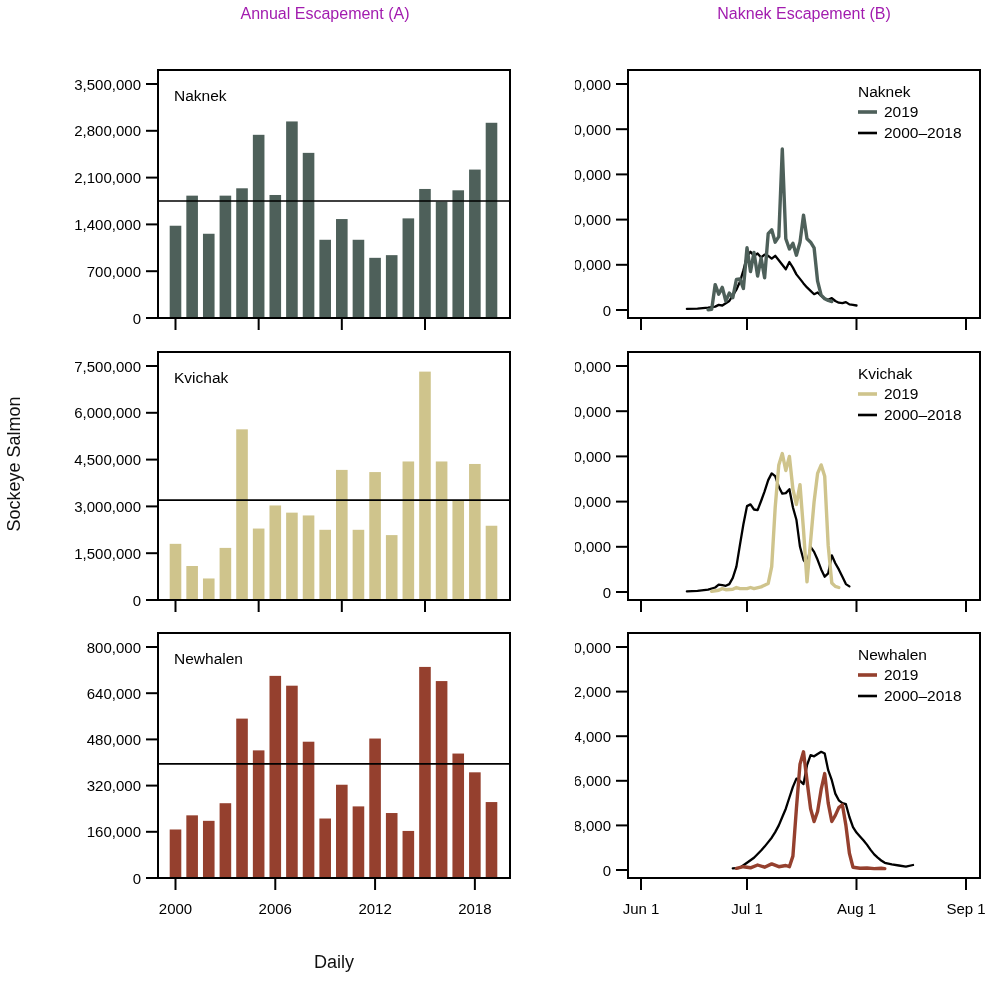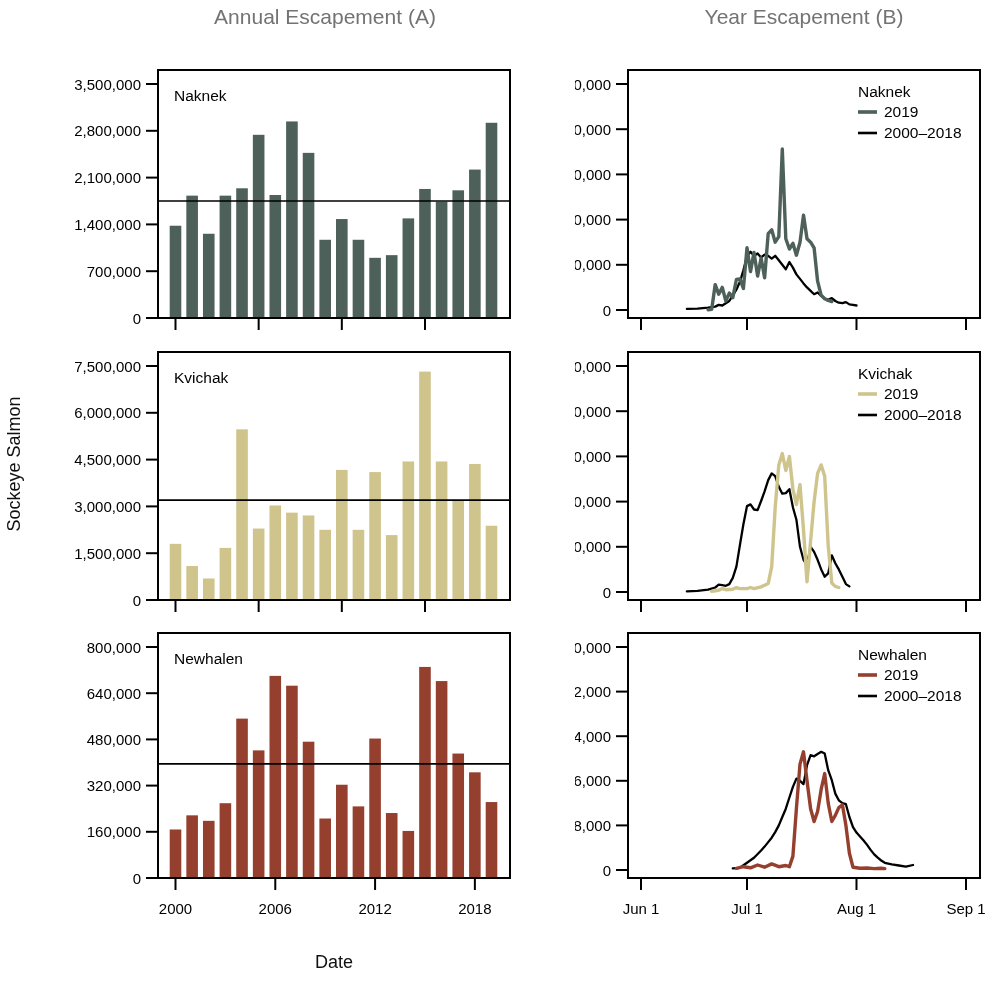--- a/index.html
+++ b/index.html
@@ -1,30 +1,30 @@
 <!DOCTYPE html>
 <html><head>
 <meta charset="utf-8">
 <style>
   html,body{margin:0;padding:0;background:#ffffff;}
   .fig{position:relative;width:1000px;height:993px;background:#ffffff;
        font-family:"Liberation Sans",sans-serif;color:#000;overflow:hidden;}
-  .col-title{position:absolute;font-size:21px;text-align:center;color:#737373;}
+  .col-title{position:absolute;font-size:16px;text-align:center;color:#a21caf;}
   .x-axis-title{position:absolute;font-size:18px;text-align:center;color:#111;}
   .y-axis-title{position:absolute;left:-64px;top:452px;width:160px;height:24px;
        font-size:18px;text-align:center;transform:rotate(-90deg);color:#111;}
   svg.panel{position:absolute;}
   svg text{font-family:"Liberation Sans",sans-serif;fill:#000;}
 </style>
 </head>
 <body>
 
 <div class="fig">
   <div class="col-title" style="left:149px;top:5px;width:352px;">Annual Escapement (A)</div>
-  <div class="col-title" style="left:628px;top:5px;width:352px;">Year Escapement (B)</div>
+  <div class="col-title" style="left:628px;top:5px;width:352px;">Naknek Escapement (B)</div>
 
   <div class="y-axis-title">Sockeye Salmon</div>
 
   <svg class="panel" style="left:40px;top:55px;width:495px;height:290px" viewBox="40 55 495 290">
       <line x1="146" y1="318" x2="158" y2="318" stroke="#000" stroke-width="2"></line>
       <text x="141" y="323.5" text-anchor="end" font-size="15">0</text>
       <line x1="146" y1="271.2" x2="158" y2="271.2" stroke="#000" stroke-width="2"></line>
       <text x="141" y="276.7" text-anchor="end" font-size="15">700,000</text>
       <line x1="146" y1="224.39999999999998" x2="158" y2="224.39999999999998" stroke="#000" stroke-width="2"></line>
       <text x="141" y="229.89999999999998" text-anchor="end" font-size="15">1,400,000</text>
@@ -225,14 +225,14 @@
       <polyline points="732.8,868.3 739.9,867.8 747.0,862.8 754.0,857.7 761.1,850.5 764.6,846.6 768.2,842.1 771.7,837.7 775.2,832.1 778.8,825.4 782.3,817.0 785.8,808.7 789.4,797.5 792.9,786.9 796.4,778.6 800.0,780.8 803.5,784.1 807.0,765.2 810.6,755.2 814.1,756.3 817.6,754.0 821.2,751.8 824.7,753.5 828.2,770.2 831.8,780.2 835.3,793.6 838.8,800.3 842.4,803.1 845.9,804.2 849.4,817.0 853.0,827.1 856.5,832.6 860.0,836.5 863.6,840.5 867.1,844.9 870.6,849.9 874.2,854.4 877.7,857.7 881.2,860.5 884.8,862.8 891.8,864.4 898.9,865.5 905.9,866.7 913.0,865.0" fill="none" stroke="#000000" stroke-width="2.3" stroke-linejoin="round" stroke-linecap="round"></polyline>
       <polyline points="736.4,868.3 743.4,866.7 750.5,867.8 757.6,865.0 764.6,867.2 771.7,863.9 778.8,866.7 785.8,865.5 789.4,866.7 792.9,856.1 796.4,808.7 800.0,764.1 803.5,751.8 807.0,780.8 810.6,808.7 814.1,821.5 817.6,811.5 821.2,789.2 824.7,773.6 828.2,803.1 831.8,821.5 835.3,815.4 838.8,807.6 842.4,804.8 845.9,825.4 849.4,853.3 853.0,867.2 860.0,868.3 867.1,868.0 874.2,868.6 881.2,868.3 884.8,868.6" fill="none" stroke="#95402e" stroke-width="3.4" stroke-linejoin="round" stroke-linecap="round"></polyline>
       <text x="858" y="660" font-size="15.5">Newhalen</text>
       <line x1="858" y1="675" x2="877" y2="675" stroke="#95402e" stroke-width="3.6"></line>
       <text x="884" y="680" font-size="15.5">2019</text>
       <line x1="858" y1="696" x2="877" y2="696" stroke="#000000" stroke-width="2.6"></line>
       <text x="884" y="701" font-size="15.5">2000–2018</text>
       <rect x="628" y="633" width="352" height="245" fill="none" stroke="#000" stroke-width="2"></rect>
     </svg>
 
-  <div class="x-axis-title" style="left:158px;top:952px;width:352px;">Date</div>
+  <div class="x-axis-title" style="left:158px;top:952px;width:352px;">Daily</div>
 </div>
 
 </body></html>

